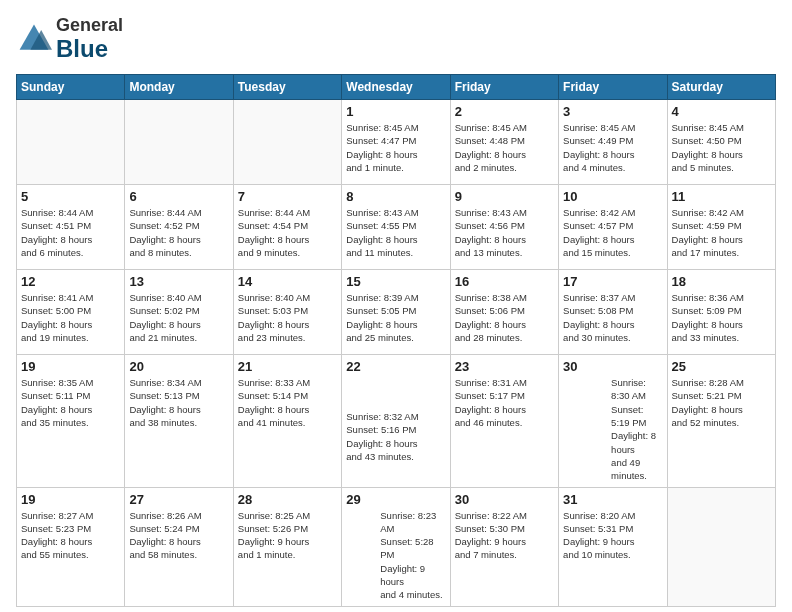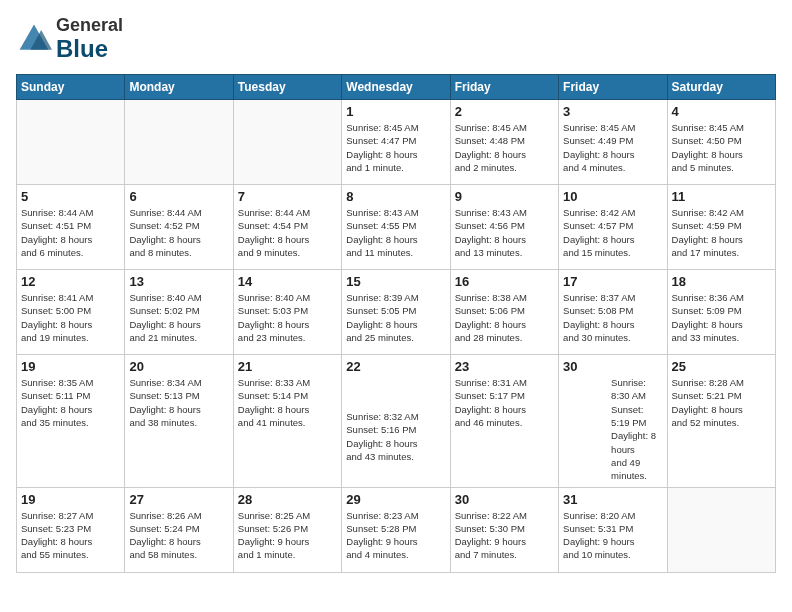--- a/index.html
+++ b/index.html
@@ -323,21 +323,21 @@
         </td>
         <td>
           <div class="day-num">28</div>
           <div class="day-info" style="white-space: pre-line;">Sunrise: 8:25 AM
 Sunset: 5:26 PM
 Daylight: 9 hours
 and 1 minute.</div>
         </td>
         <td>
           <div class="day-num">29</div>
-          <div class="day-info" style="white-space: pre-line;">Sunrise: 8:23 AM
+          <div class="day-info" style="white-space: pre-line; margin-left: 34px;">Sunrise: 8:23 AM
 Sunset: 5:28 PM
 Daylight: 9 hours
 and 4 minutes.</div>
         </td>
         <td>
           <div class="day-num">30</div>
           <div class="day-info" style="white-space: pre-line;">Sunrise: 8:22 AM
 Sunset: 5:30 PM
 Daylight: 9 hours
 and 7 minutes.</div>

